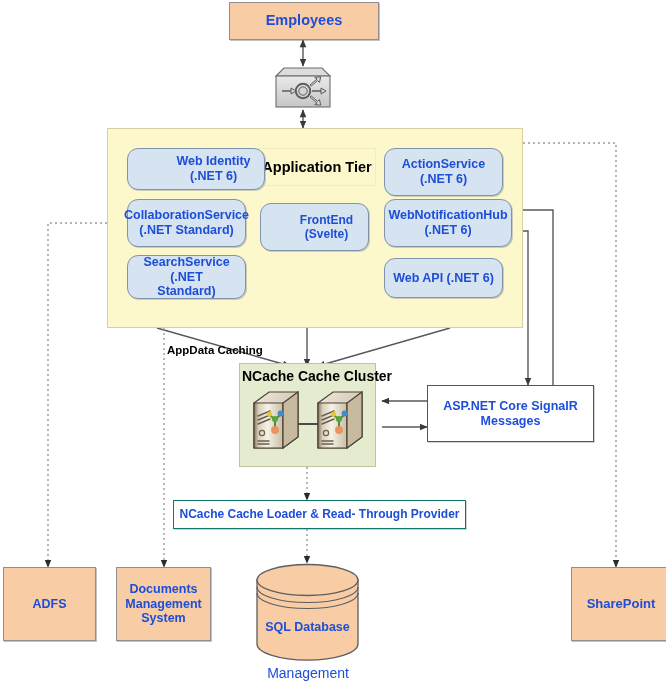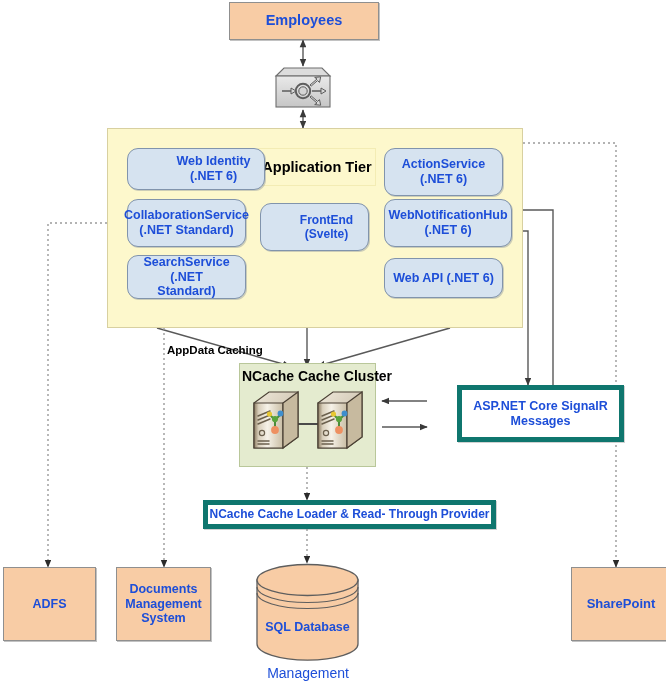--- a/index.html
+++ b/index.html
@@ -63,23 +63,22 @@
   
   .pill {
     background: #d6e3f0;
     border: 1px solid #8194ac;
     border-radius: 11px;
     box-shadow: 1px 1px 0 rgba(130,140,155,0.4);
   }
   
   .white {
     background: #ffffff;
-    border: 5px solid #0f766e;
+    border: 1px solid #0f766e;
     box-shadow: 1px 1px 0 rgba(140,140,140,0.4);
-    margin-left: 30px;
   }
   
   .cluster {
     background: #e4ebcf;
     border: 1px solid #b9c79a;
     display: block;
   }
   .cluster-title {
     position: absolute;
     width: 100%;

